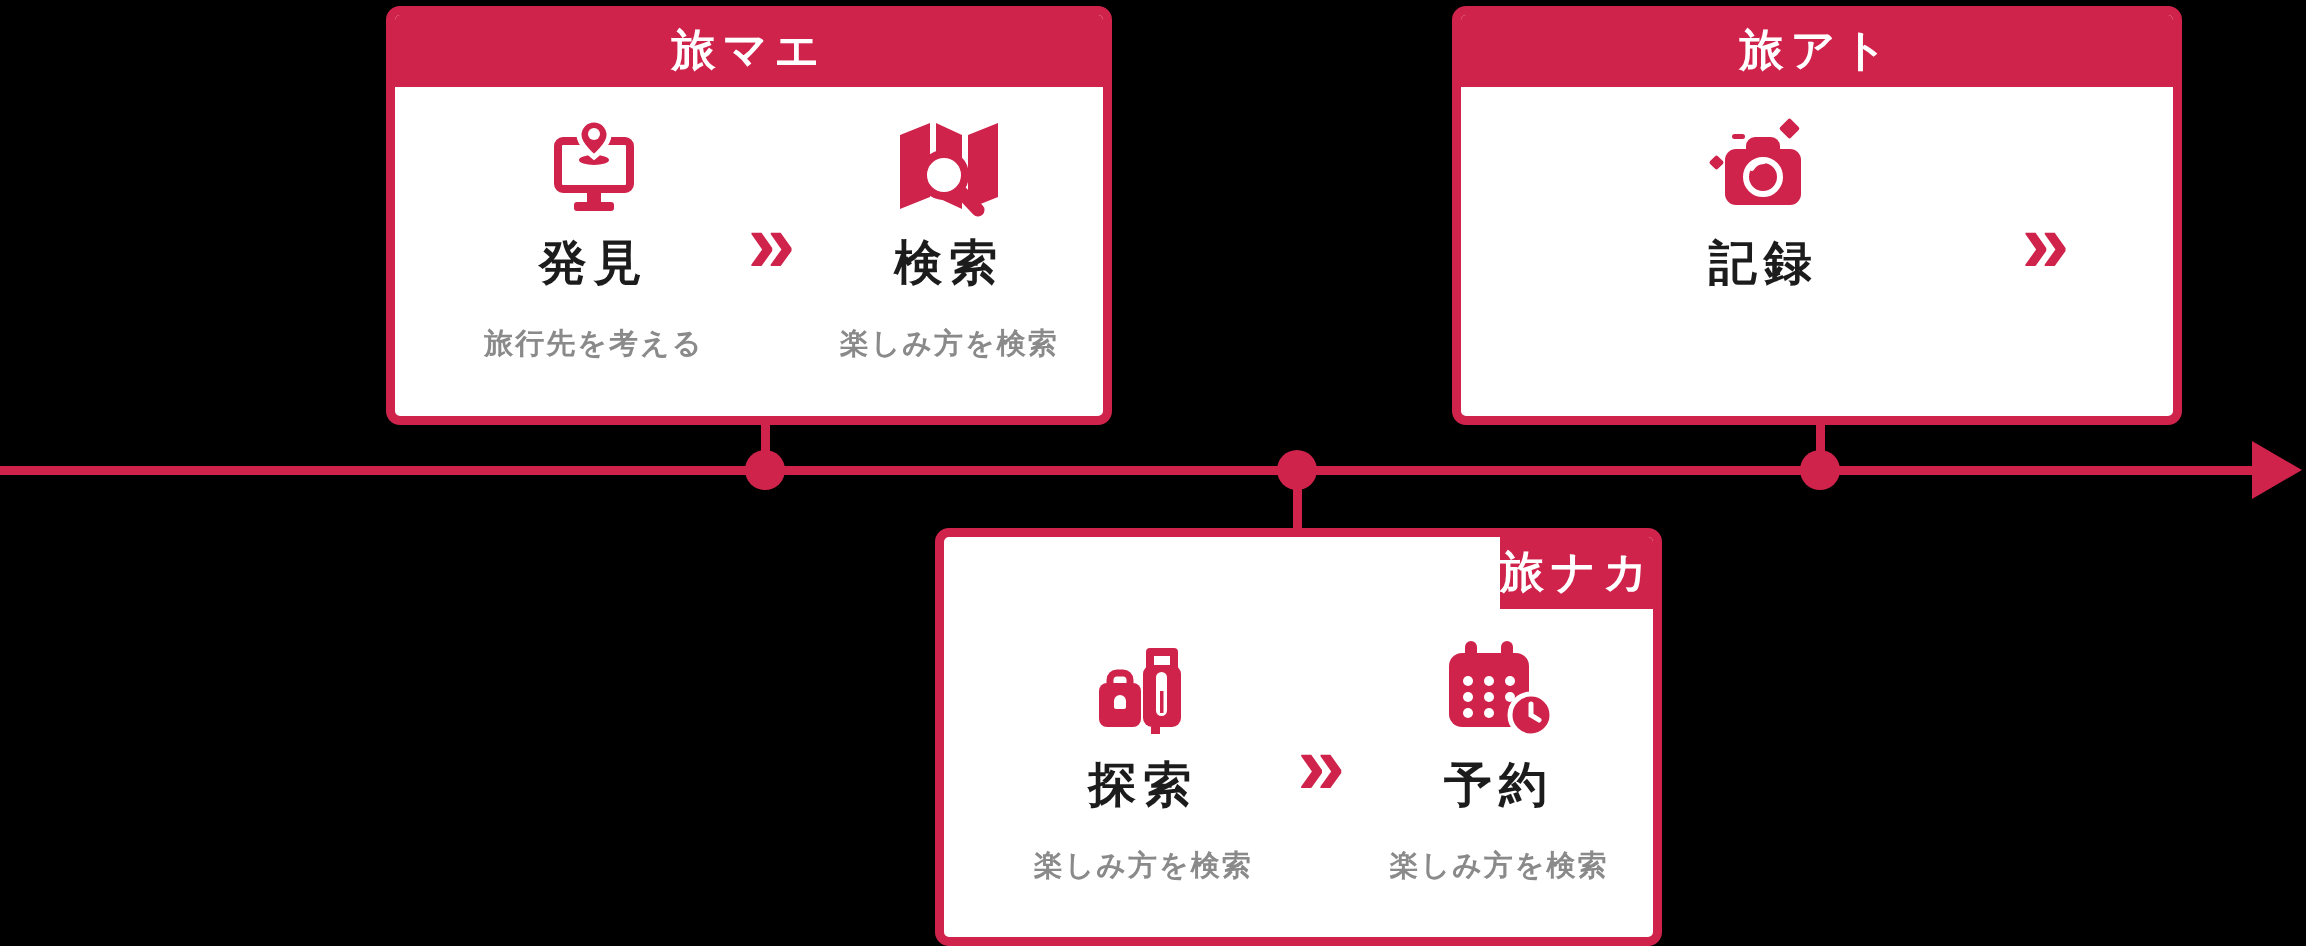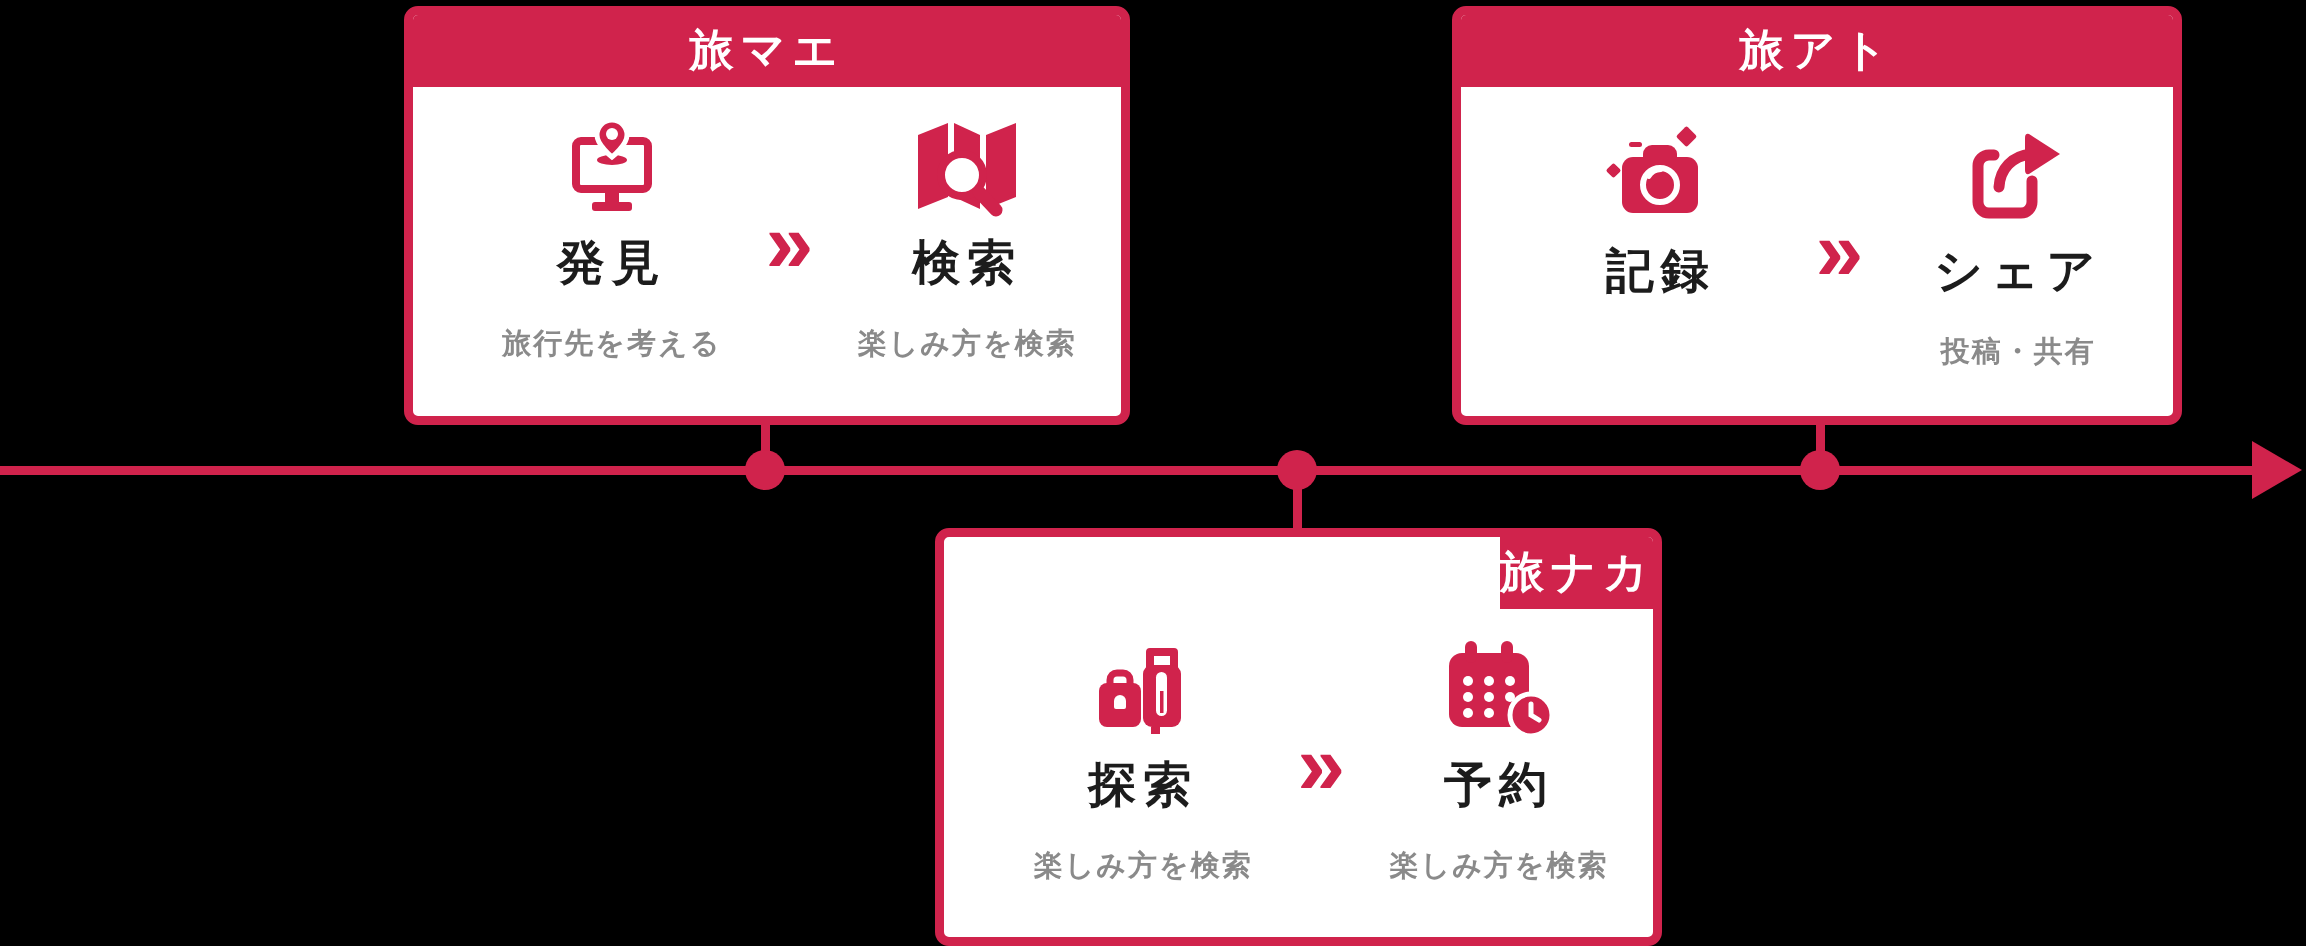--- a/index.html
+++ b/index.html
@@ -37,23 +37,23 @@
   .connector{position:absolute;width:9px;background:var(--accent);z-index:1;}
   .connector-1{left:761px;top:410px;height:62px;}
   .connector-2{left:1293px;top:470px;height:64px;}
   .connector-3{left:1816px;top:410px;height:62px;}
   
   .card{
     position:absolute;background:var(--card-bg);
     border:9px solid var(--accent);border-radius:14px;
     display:flex;flex-direction:column;z-index:2;overflow:hidden;
   }
-  .card-mae{left:404px;top:6px;width:726px;height:419px;}
+  .card-mae{left:386px;top:6px;width:726px;height:419px;}
   .card-naka{left:935px;top:528px;width:727px;height:418px;align-items:flex-end;}
-  .card-ato{left:1452px;top:6px;width:730px;height:419px;gap:8px;}
+  .card-ato{left:1452px;top:6px;width:730px;height:419px;}
   .card-header{
     background:var(--accent);height:74px;flex:0 0 74px;
     display:flex;align-items:center;justify-content:center;
     margin:-2px -2px 0 -2px;
   }
   .card-title{
     color:#fff;font-size:44px;font-weight:700;letter-spacing:7px;
   }
   .card-body{
     flex:1;display:flex;justify-content:space-evenly;align-items:flex-start;
@@ -187,25 +187,14 @@
           <rect x="24" y="17" width="13" height="5" rx="2.5" fill="currentColor"></rect>
           <path d="M38 34 V29 a9 9 0 0 1 9 -9 h16 a9 9 0 0 1 9 9 v5 Z" fill="currentColor"></path>
           <rect x="17" y="32" width="76" height="56" rx="11" fill="currentColor"></rect>
           <circle cx="55" cy="60" r="17" fill="none" stroke="#ffffff" stroke-width="6"></circle>
           <path d="M44 52 a14 14 0 0 1 12 -7" fill="none" stroke="#ffffff" stroke-width="4" stroke-linecap="round"></path>
         </svg>
       </div>
       <div class="step-label">記録</div>
     </div>
     <div class="chev">»</div>
-    <div class="step">
-      <div class="icon-box">
-        <svg viewBox="0 0 100 100" xmlns="http://www.w3.org/2000/svg">
-          <path d="M64 56 V77 a11 11 0 0 1 -11 11 H21 a11 11 0 0 1 -11 -11 V41 a11 11 0 0 1 11 -11 h5" fill="none" stroke="currentColor" stroke-width="11" stroke-linecap="round"></path>
-          <path d="M31 62 C32 44 44 31 63 29" fill="none" stroke="currentColor" stroke-width="11" stroke-linecap="round"></path>
-          <path d="M61 9 L92 29 L61 49 Q57 50 57 45 V13 Q57 8 61 9 Z" fill="currentColor"></path>
-        </svg>
-      </div>
-      <div class="step-label">シェア</div>
-      <div class="step-desc">投稿・共有</div>
-    </div>
   </div>
 </div>
 
 </body></html>

